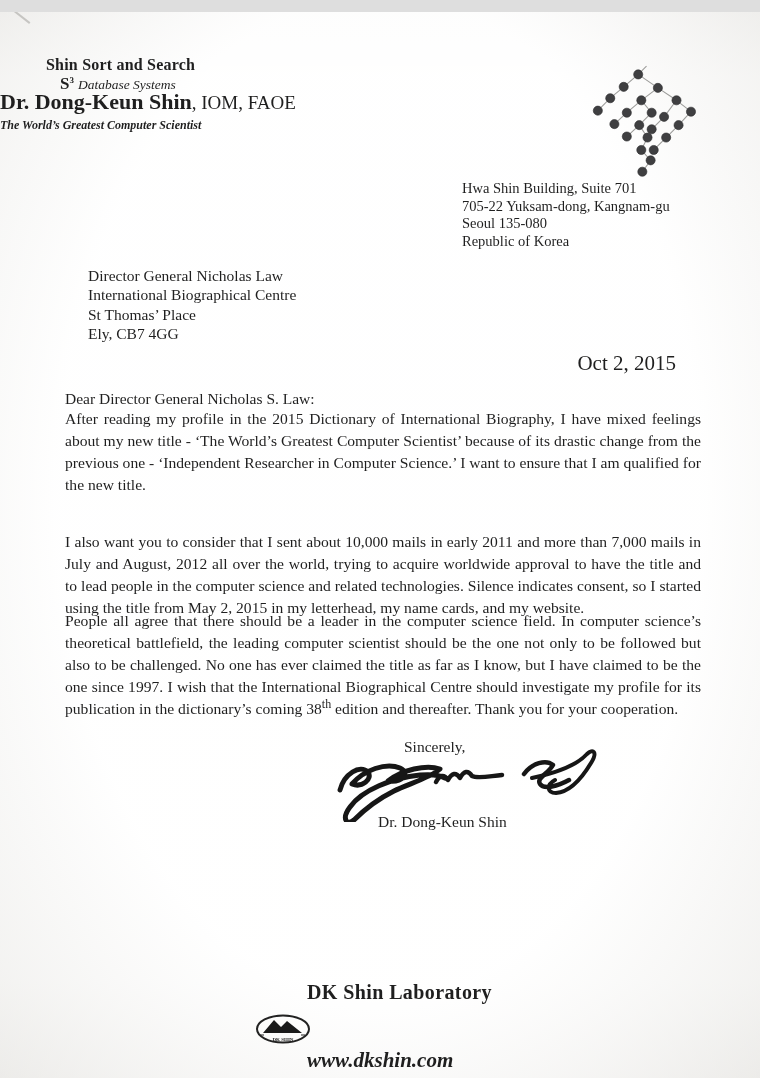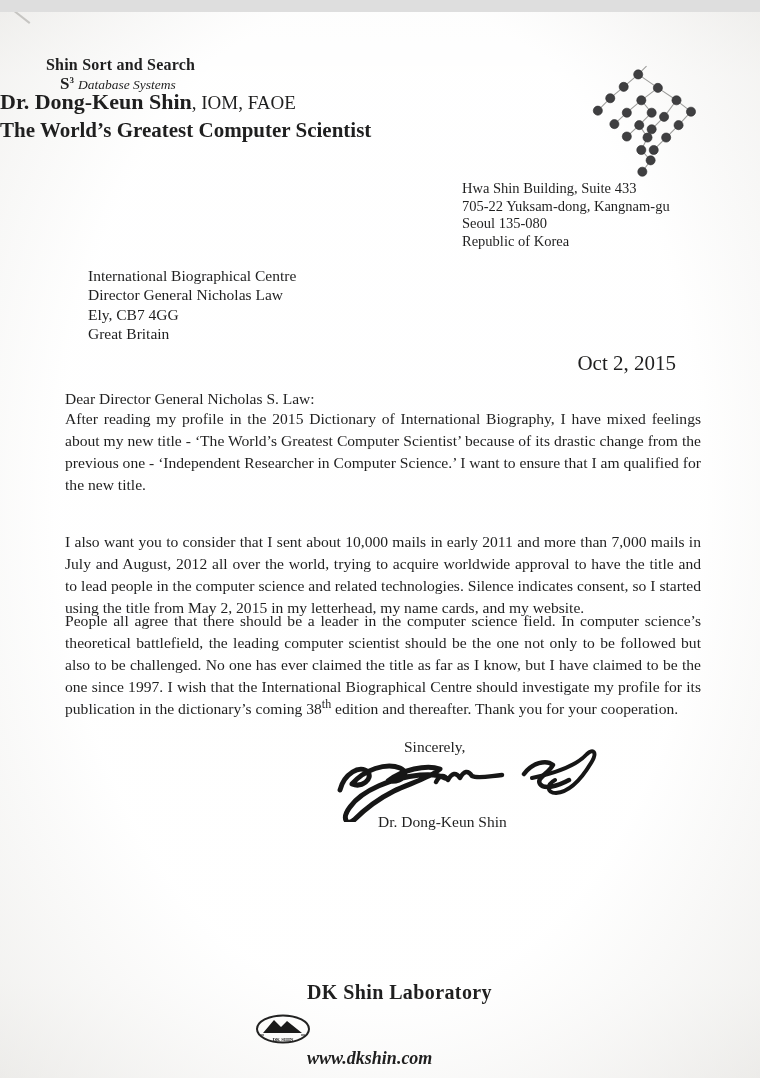--- a/index.html
+++ b/index.html
@@ -28,21 +28,21 @@
     left: 60px; top: 62px; font-size: 14px;
   }
   .division .big-s { font-weight: bold; font-size: 17px; }
   .division sup { font-weight: bold; font-size: 9px; }
   .division .div-rest { font-style: italic; font-size: 13.5px; margin-left: 4px; }
   .headline {
     left: 0; top: 77px; width: 744px; text-align: left;
   }
   .headline .name { font-weight: bold; font-size: 22px; }
   .headline .creds { font-weight: normal; font-size: 19px; }
-  .headline .tagline { font-weight: bold; font-size: 21px; margin-top: 3px; }
+  .headline .tagline { font-weight: bold; font-size: 12px; margin-top: 3px; font-style: italic; }
   .tree-logo { left: 592px; top: 50px; }
   .sender-address {
     left: 462px; top: 168px; font-size: 14.5px; line-height: 17.6px;
   }
   .recipient {
     left: 88px; top: 254px; font-size: 15.5px; line-height: 19.4px;
   }
   .date-line {
     left: 400px; top: 339px; width: 276px; text-align: right; font-size: 21px;
   }
@@ -61,21 +61,21 @@
   .valediction { left: 404px; top: 726px; font-size: 15.5px; }
   .signature-svg { left: 332px; top: 736px; }
   .signed-name { left: 378px; top: 801px; font-size: 15.5px; }
   .footer-logo { left: 254px; top: 1000px; }
   .footer-lab {
     left: 307px; top: 969px;
     font-weight: bold; font-size: 20px; letter-spacing: 0.4px;
   }
   .footer-site {
     left: 307px; top: 1036px;
-    font-weight: bold; font-style: italic; font-size: 18px;
+    font-weight: bold; font-style: italic; font-size: 21px;
   }
 </style>
 </head>
 <body>
 
 <div class="page">
 
   <div class="abs corner-mark"></div>
 
   <div class="abs company">Shin Sort and Search</div>
@@ -133,31 +133,31 @@
         <circle cx="71" cy="73" r="4.4"></circle>
         <circle cx="59" cy="85" r="4.4"></circle>
       <circle cx="53" cy="73" r="4.4"></circle>
         <circle cx="47" cy="85" r="4.4"></circle>
         <circle cx="56" cy="95" r="4.4"></circle>
         <circle cx="48" cy="106" r="4.4"></circle>
     </g>
   </svg>
 
   <div class="abs sender-address">
-    <div>Hwa Shin Building, Suite 433</div>
+    <div>Hwa Shin Building, Suite 701</div>
     <div>705-22 Yuksam-dong, Kangnam-gu</div>
     <div>Seoul 135-080</div>
     <div>Republic of Korea</div>
   </div>
 
   <div class="abs recipient">
+    <div>Director General Nicholas Law</div>
     <div>International Biographical Centre</div>
-    <div>Director General Nicholas Law</div>
+    <div>St Thomas’ Place</div>
     <div>Ely, CB7 4GG</div>
-    <div>Great Britain</div>
   </div>
 
   <div class="abs date-line">Oct 2, 2015</div>
 
   <div class="abs salutation">Dear Director General Nicholas S. Law:</div>
 
   <div class="abs body-par par1">After reading my profile in the 2015 Dictionary of International Biography, I have mixed feelings about my new title - ‘The World’s Greatest Computer Scientist’ because of its drastic change from the previous one - ‘Independent Researcher in Computer Science.’ I want to ensure that I am qualified for the new title.</div>
   <div class="abs body-par par2">I also want you to consider that I sent about 10,000 mails in early 2011 and more than 7,000 mails in July and August, 2012 all over the world, trying to acquire worldwide approval to have the title and to lead people in the computer science and related technologies. Silence indicates consent, so I started using the title from May 2, 2015 in my letterhead, my name cards, and my website.</div>
   <div class="abs body-par par3"><span>People all agree that there should be a leader in the computer science field. In computer science’s theoretical battlefield, the leading computer scientist should be the one not only to be followed but also to be challenged. No one has ever claimed the title as far as I know, but I have claimed to be the one since 1997. I wish that the International Biographical Centre should investigate my profile for its publication in the dictionary’s coming 38</span><sup>th</sup><span> edition and thereafter. Thank you for your cooperation.</span></div>
 

